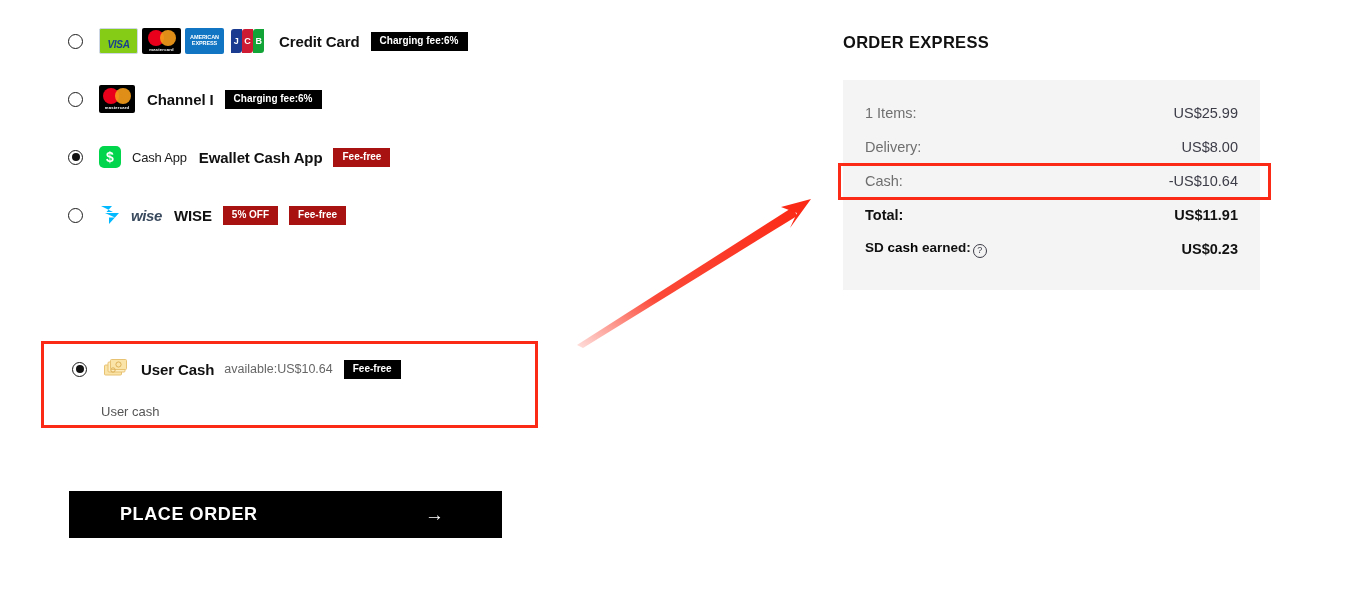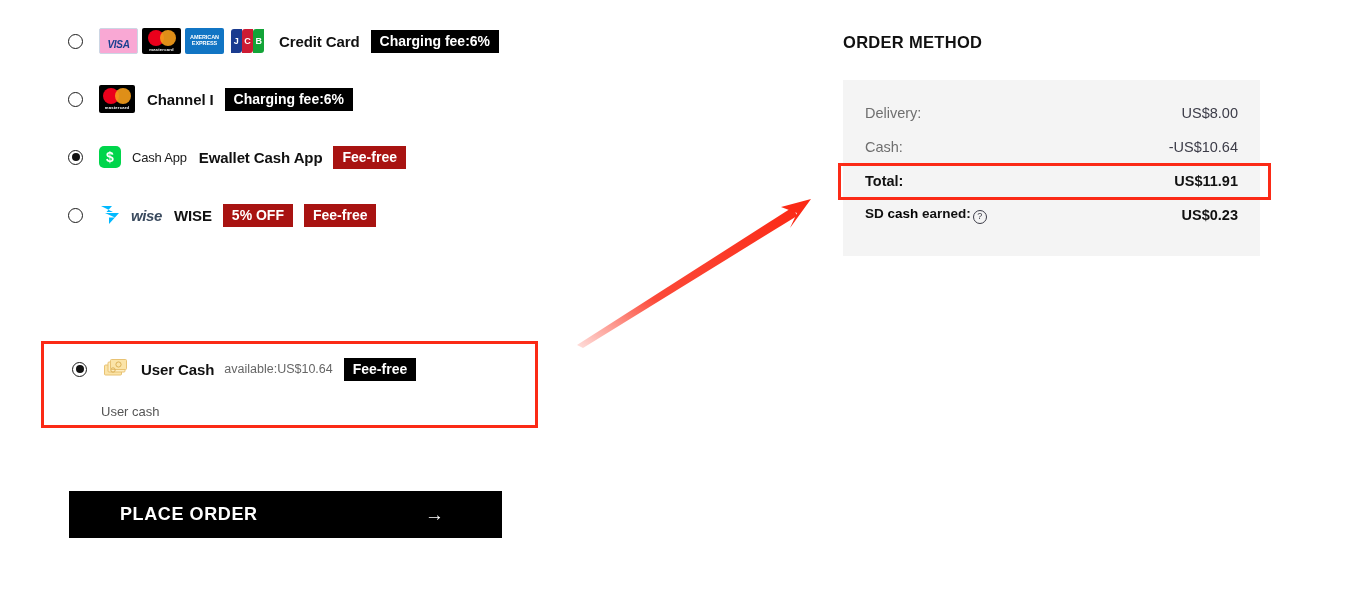--- a/index.html
+++ b/index.html
@@ -74,21 +74,21 @@
     display: flex;
     align-items: center;
     justify-content: center;
     font-size: 8px;
     font-weight: bold;
     overflow: hidden;
     position: relative;
     box-sizing: border-box;
   }
   .logo-visa {
-    background: #f9a8d4;
+    background: #84cc16;
     border: 1px solid #ccd6e4;
     flex-direction: column;
     justify-content: space-between;
     padding: 10px;
     text-align: right;
   }
   .logo-visa .vbar-top { height: 4px; width: 100%; background: #1a4f9c; }
   .logo-visa .vtext {
     flex: 1; display: flex; align-items: center; justify-content: center;
     font-style: italic; font-weight: bold; font-size: 10px; color: #1a3f8f;
@@ -149,21 +149,21 @@
   }
 
   .sub-note {
     font-size: 12.5px;
     color: #666666;
     margin-left: 10px;
     white-space: nowrap;
   }
 
   .badge {
-    font-size: 14px;
+    font-size: 10px;
     font-weight: bold;
     color: #ffffff;
     padding: 4px 9px 5px 9px;
     margin-left: 11px;
     white-space: nowrap;
     line-height: 1;
     display: inline-block;
   }
   .badge-black { background: #000000; }
   .badge-red { background: #a81311; }
@@ -393,23 +393,27 @@
   </div>
   <div id="usercash-desc">User cash</div>
 </div>
 
 <div id="place-order-button">
   <span id="place-order-label">PLACE ORDER</span>
   <span id="place-order-arrow">→</span>
 </div>
 
 <div id="summary-section">
-  <h2 id="summary-title">ORDER METHOD</h2>
+  <h2 id="summary-title">ORDER EXPRESS</h2>
   <div id="summary-panel">
 
+    <div class="sum-row">
+      <span class="sum-label">1 Items:</span>
+      <span class="sum-value">US$25.99</span>
+    </div>
 
     <div class="sum-row">
       <span class="sum-label">Delivery:</span>
       <span class="sum-value">US$8.00</span>
     </div>
 
     <div class="sum-row">
       <span class="sum-label">Cash:</span>
       <span class="sum-value">-US$10.64</span>
     </div>

